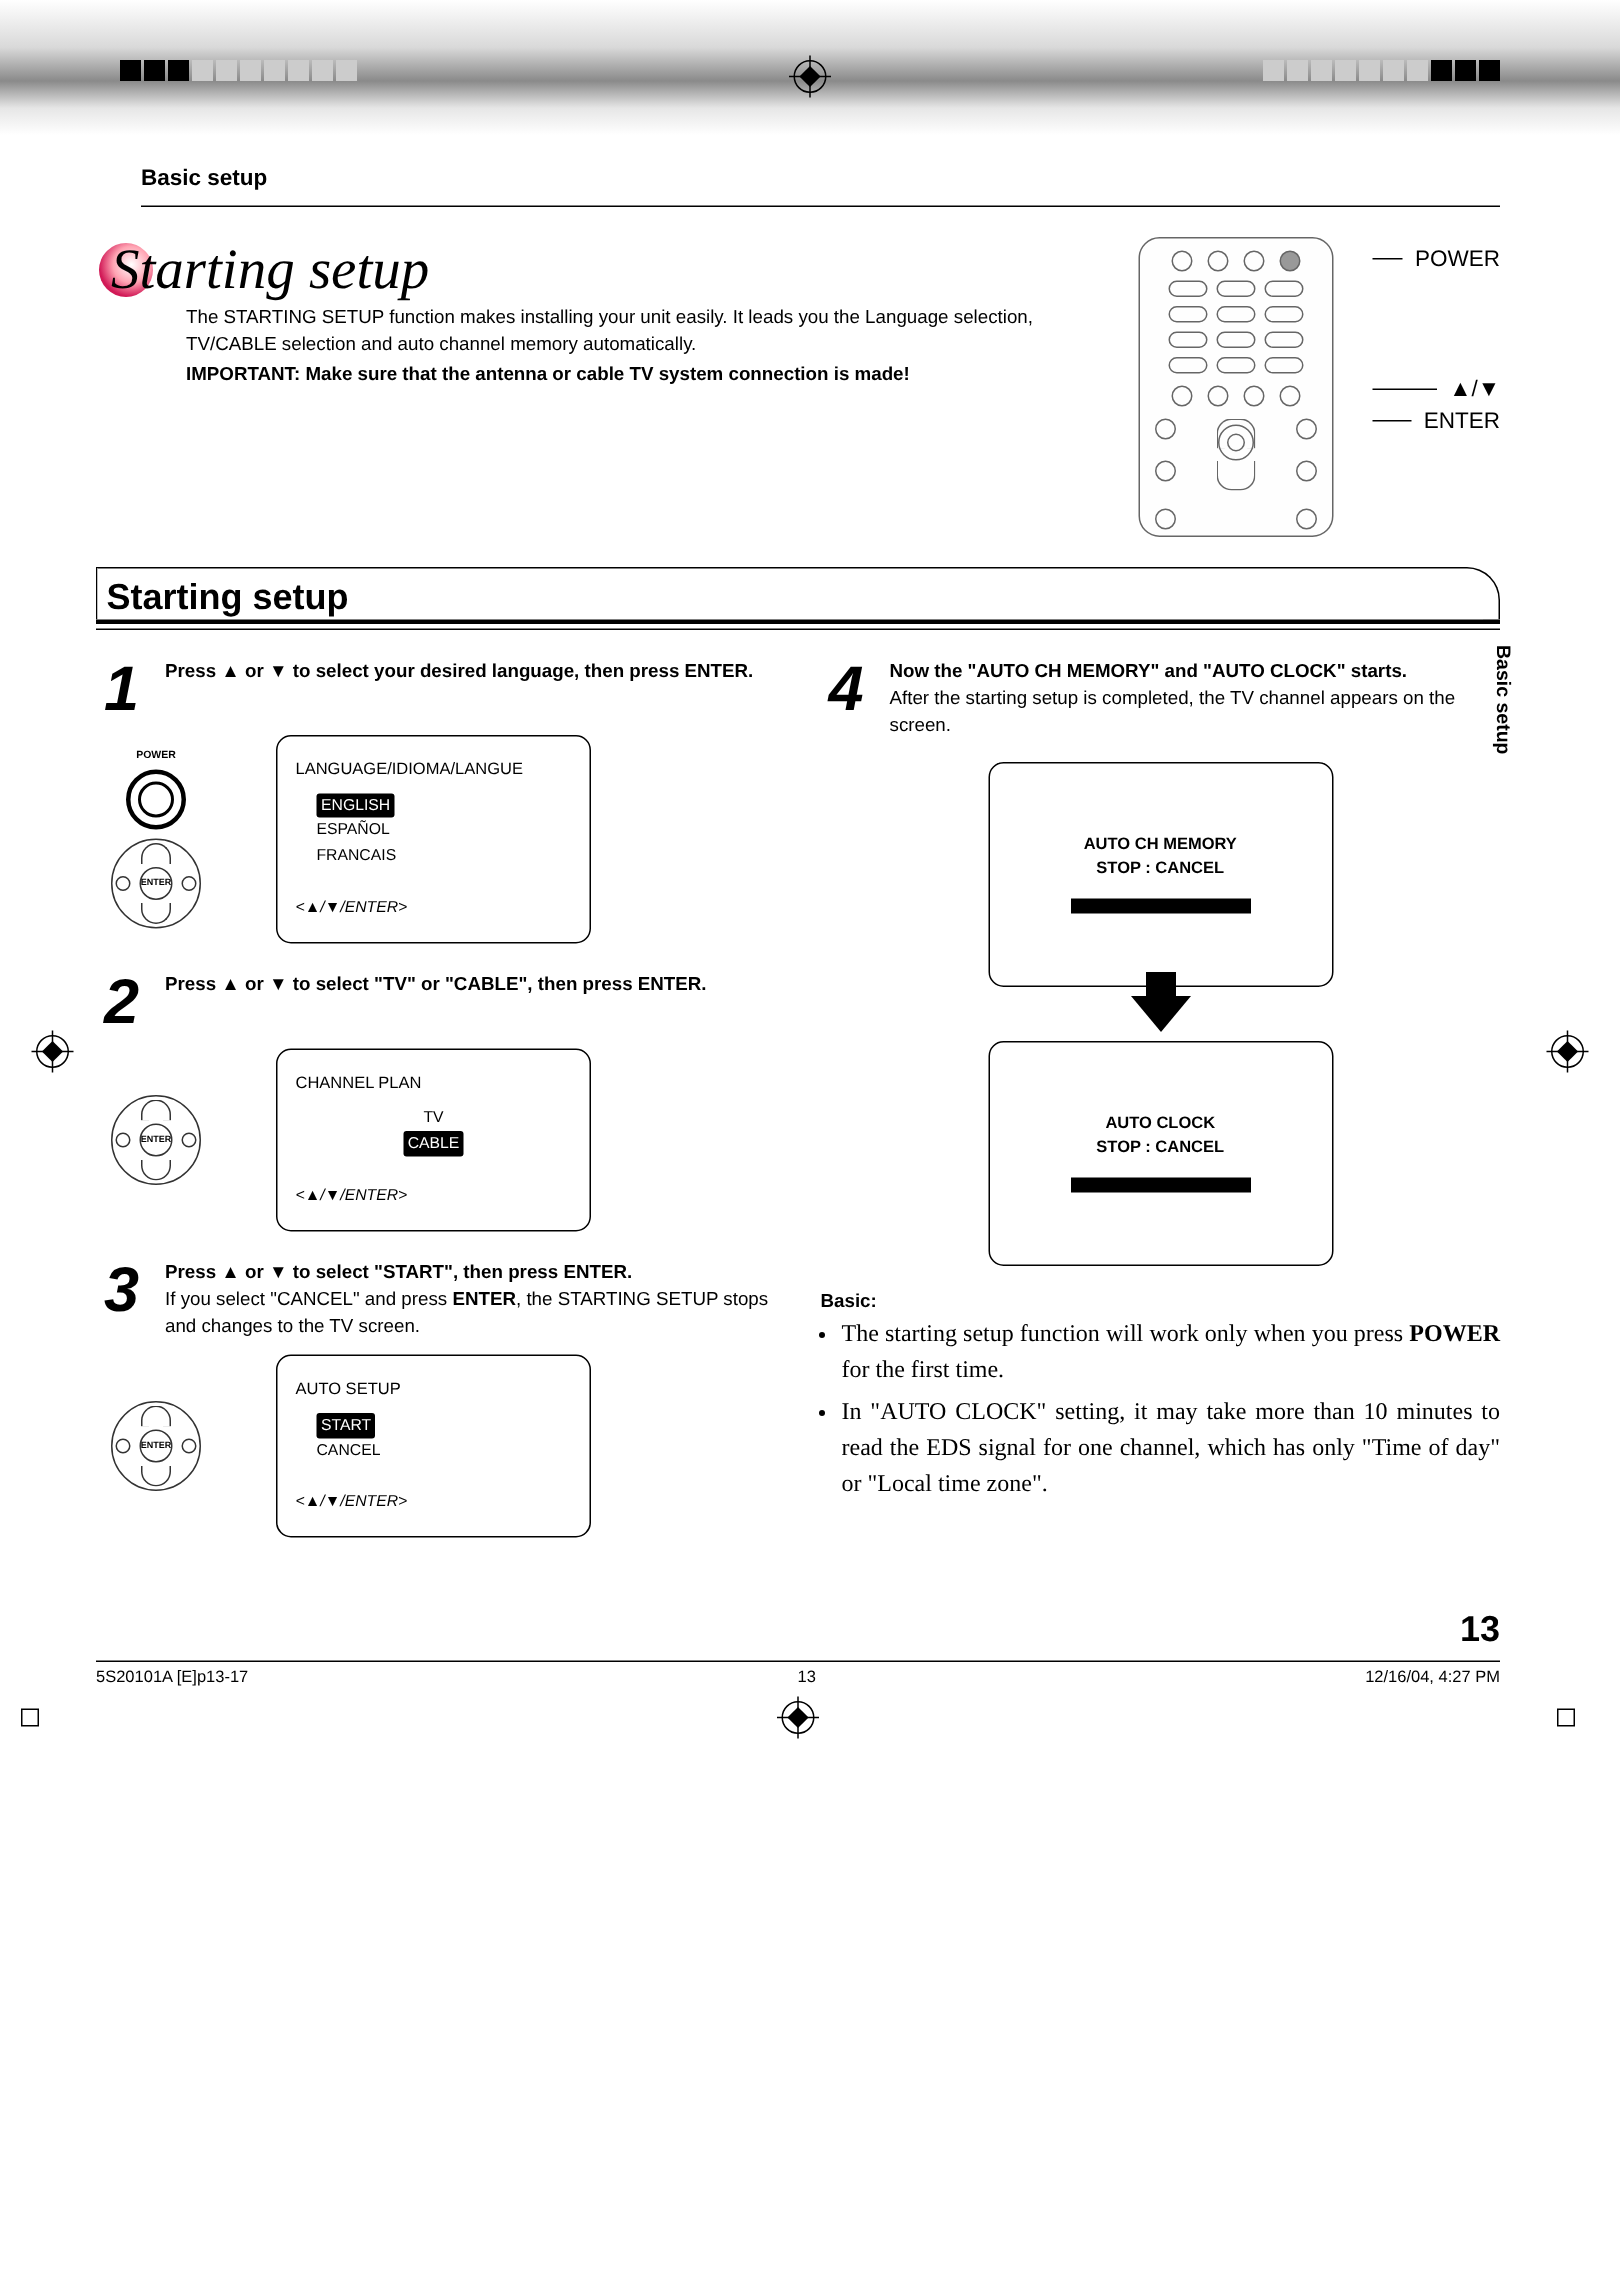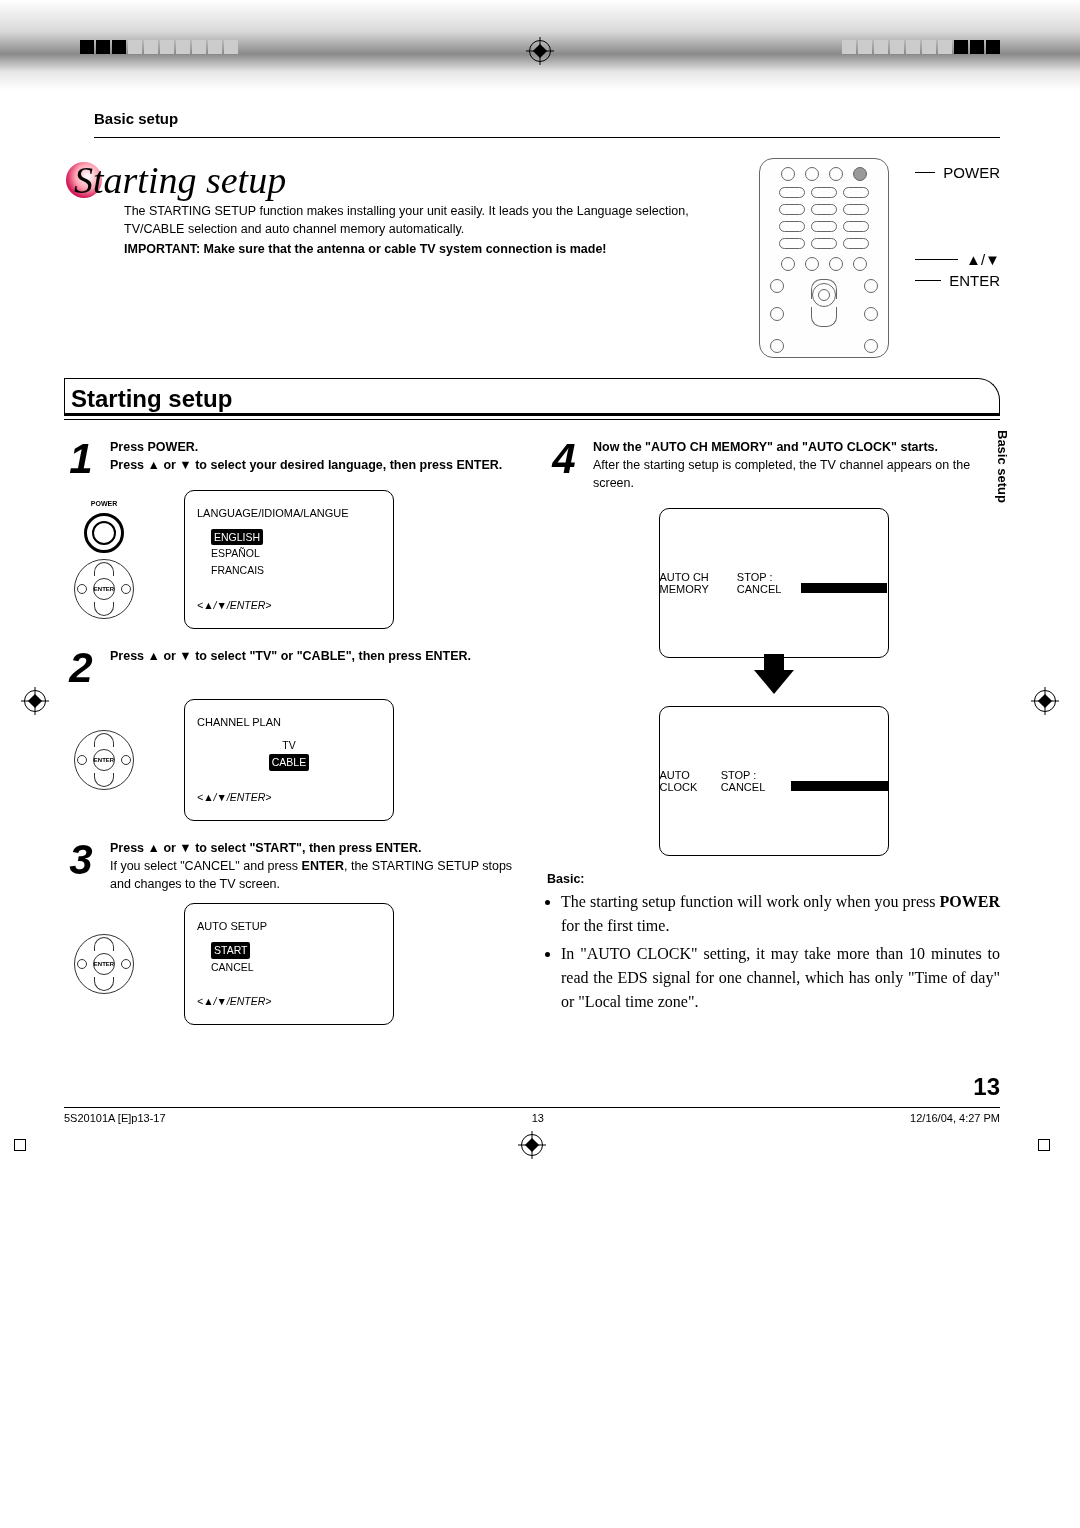--- a/index.html
+++ b/index.html
@@ -177,23 +177,23 @@
     font-size:10.5px; line-height:1.6;
   }
   .osd-box .hdr { font-size:11px; margin-bottom:6px; }
   .osd-box .highlight {
     background:#000; color:#fff; padding:0 3px; border-radius:2px; display:inline-block;
   }
   .osd-box .indent { margin-left:14px; }
   .osd-foot { margin-top:18px; font-size:10.5px;font-style:italic; }
 
   .tv-box {
-    border:1px solid #000; border-radius:10px; width:230px; height:150px; margin:12px auto;
-    display:flex; flex-direction:row; align-items:center; justify-content:center;
-    font-size:11px; gap:4px;
+    border:1px solid #000; border-radius:10px; width:230px; height:150px; margin:0 auto;
+    display:flex; flex-direction:column; align-items:center; justify-content:center;
+    font-size:11px; gap:4px;font-weight:bold;
   }
   .tv-box .black-bar { width:120px; height:10px; background:#000; margin-top:10px;}
   .big-arrow {
     width:0; height:0; border-left:20px solid transparent; border-right:20px solid transparent; border-top:24px solid #000;
     margin: 6px auto;
     position:relative;
   }
   .big-arrow::before {
     content:""; position:absolute; top:-40px; left:-10px; width:20px; height:20px; background:#000;
   }
@@ -373,21 +373,20 @@
 
   <div class="side-tab">Basic setup</div>
 
   <div class="columns">
 
     <div class="col">
 
       <div class="step">
         <div class="step-num">1</div>
         <div class="step-body">
-          <div class="bold">Press POWER.</div>
           <div class="bold">Press ▲ or ▼ to select your desired language, then press ENTER.</div>
         </div>
       </div>
 
       <div class="diagram-row">
         <div class="mini-controls">
           <div class="pwr-label">POWER</div>
           <div class="pwr-btn">
               <div class="inner"></div>
             </div>

